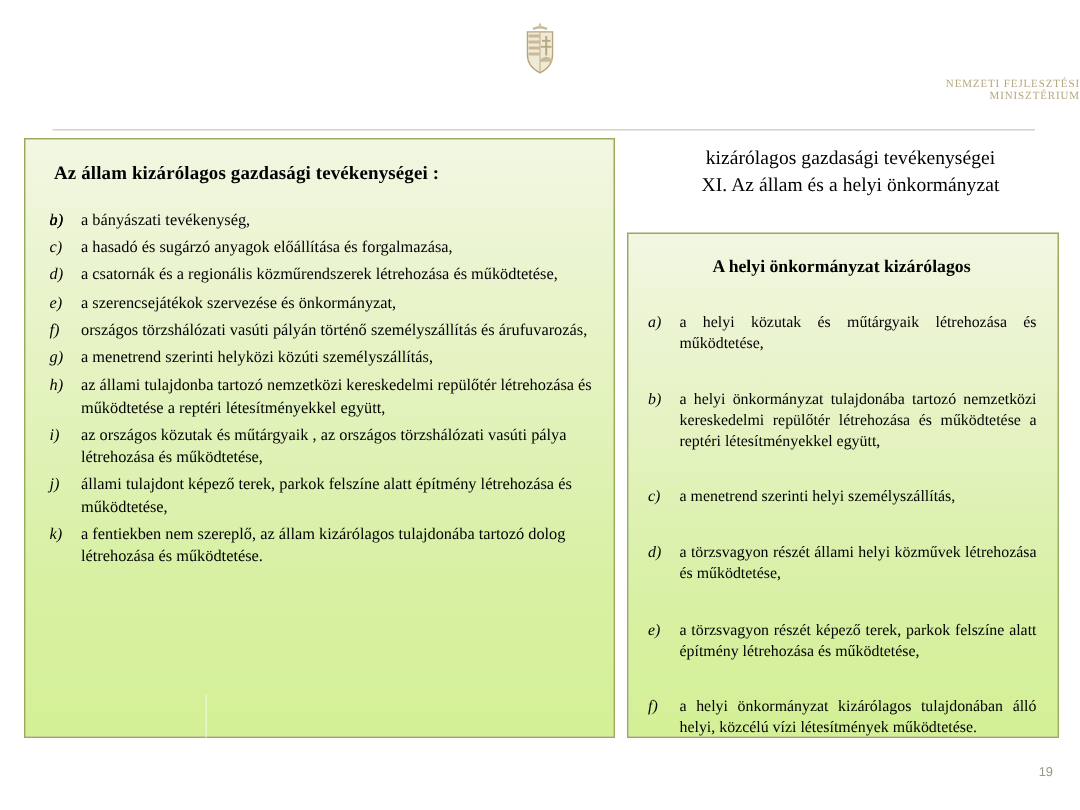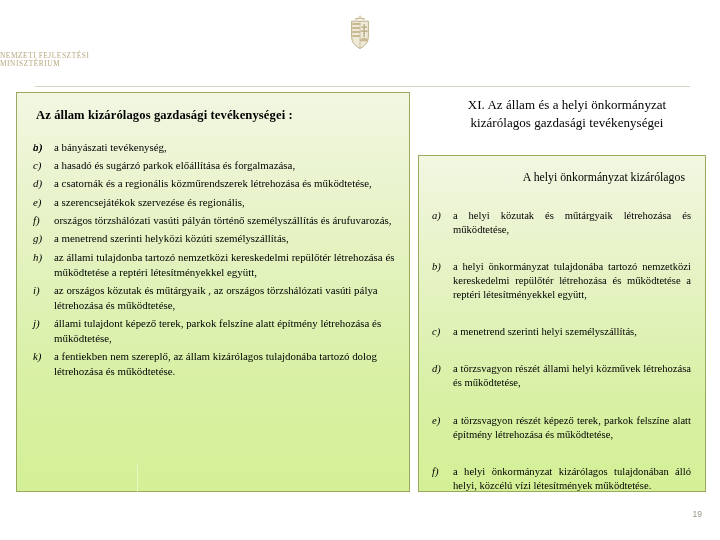--- a/index.html
+++ b/index.html
@@ -14,21 +14,21 @@
     overflow: hidden;
     position: relative;
   }
 
   
   #logo-block {
     position: absolute;
     left: 0;
     top: 14px;
     width: 720px;
-    text-align: left;
+    text-align: right;
   }
   #crest {
     display: block;
     margin: 0 auto;
   }
   .logo-line {
     color: #b6a77e;
     font-family: "Liberation Serif", "DejaVu Serif", serif;
     letter-spacing: 0.6px;
     line-height: 1.08;
@@ -93,23 +93,23 @@
     font-size: 13px;
     font-weight: normal;
     color: #000000;
     text-align: center;
     line-height: 1.42;
     letter-spacing: 0.05px;
   }
 
   #right-title {
     font-size: 11.8px;
-    font-weight: normal;
-    color: #000000;
-    text-align: right;
+    font-weight: bold;
+    color: #000000;
+    text-align: center;
     line-height: 1.35;
     margin: 4px 6px 0 6px;
   }
 
   
   .list {
     list-style: none;
     margin: 0;
     padding: 0;
   }
@@ -211,41 +211,41 @@
 
     <line x1="13" y1="7.4" x2="13" y2="34.0" stroke="#b6a77e" stroke-width="0.6"></line>
   </svg>
   <div class="logo-line" id="logo-line-1">NEMZETI FEJLESZTÉSI</div>
   <div class="logo-line" id="logo-line-2">MINISZTÉRIUM</div>
 </div>
 
 <div id="separator"></div>
 
 <div id="right-section-title">
+  <div>kizárólagos gazdasági tevékenységei</div>
   <div>XI. Az állam és a helyi önkormányzat</div>
-  <div>kizárólagos gazdasági tevékenységei</div>
 </div>
 
 <div class="panel" id="left-panel">
   <div id="left-title">Az állam kizárólagos gazdasági tevékenységei :</div>
   <ul class="list" id="left-list">
     <li class="list-item">
       <span class="marker">a)</span>
     </li>
     <li class="list-item">
       <span class="marker">b)</span><span class="body">a bányászati tevékenység,</span>
     </li>
     <li class="list-item">
-      <span class="marker">c)</span><span class="body">a hasadó és sugárzó parkok előállítása és forgalmazása,</span>
+      <span class="marker">c)</span><span class="body">a hasadó és sugárzó anyagok előállítása és forgalmazása,</span>
     </li>
     <li class="list-item">
       <span class="marker">d)</span><span class="body">a csatornák és a regionális közműrendszerek létrehozása és működtetése,</span>
     </li>
     <li class="list-item">
-      <span class="marker">e)</span><span class="body">a szerencsejátékok szervezése és regionális,</span>
+      <span class="marker">e)</span><span class="body">a szerencsejátékok szervezése és önkormányzat,</span>
     </li>
     <li class="list-item">
       <span class="marker">f)</span><span class="body">országos törzshálózati vasúti pályán történő személyszállítás és árufuvarozás,</span>
     </li>
     <li class="list-item">
       <span class="marker">g)</span><span class="body">a menetrend szerinti helyközi közúti személyszállítás,</span>
     </li>
     <li class="list-item">
       <span class="marker">h)</span><span class="body">az állami tulajdonba tartozó nemzetközi kereskedelmi repülőtér létrehozása és működtetése a reptéri létesítményekkel együtt,</span>
     </li>

